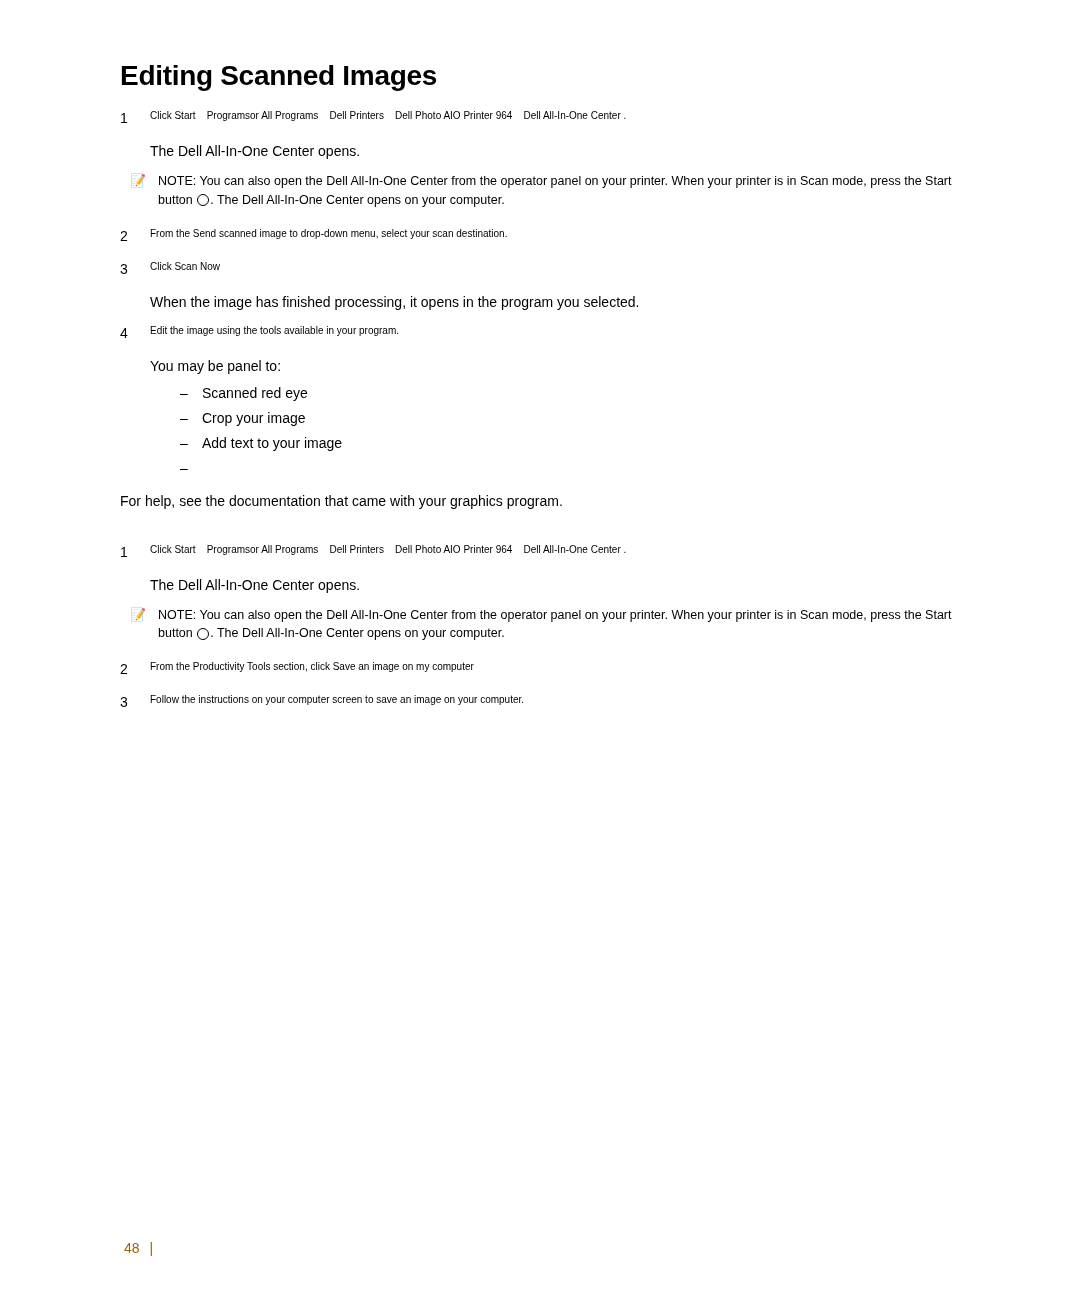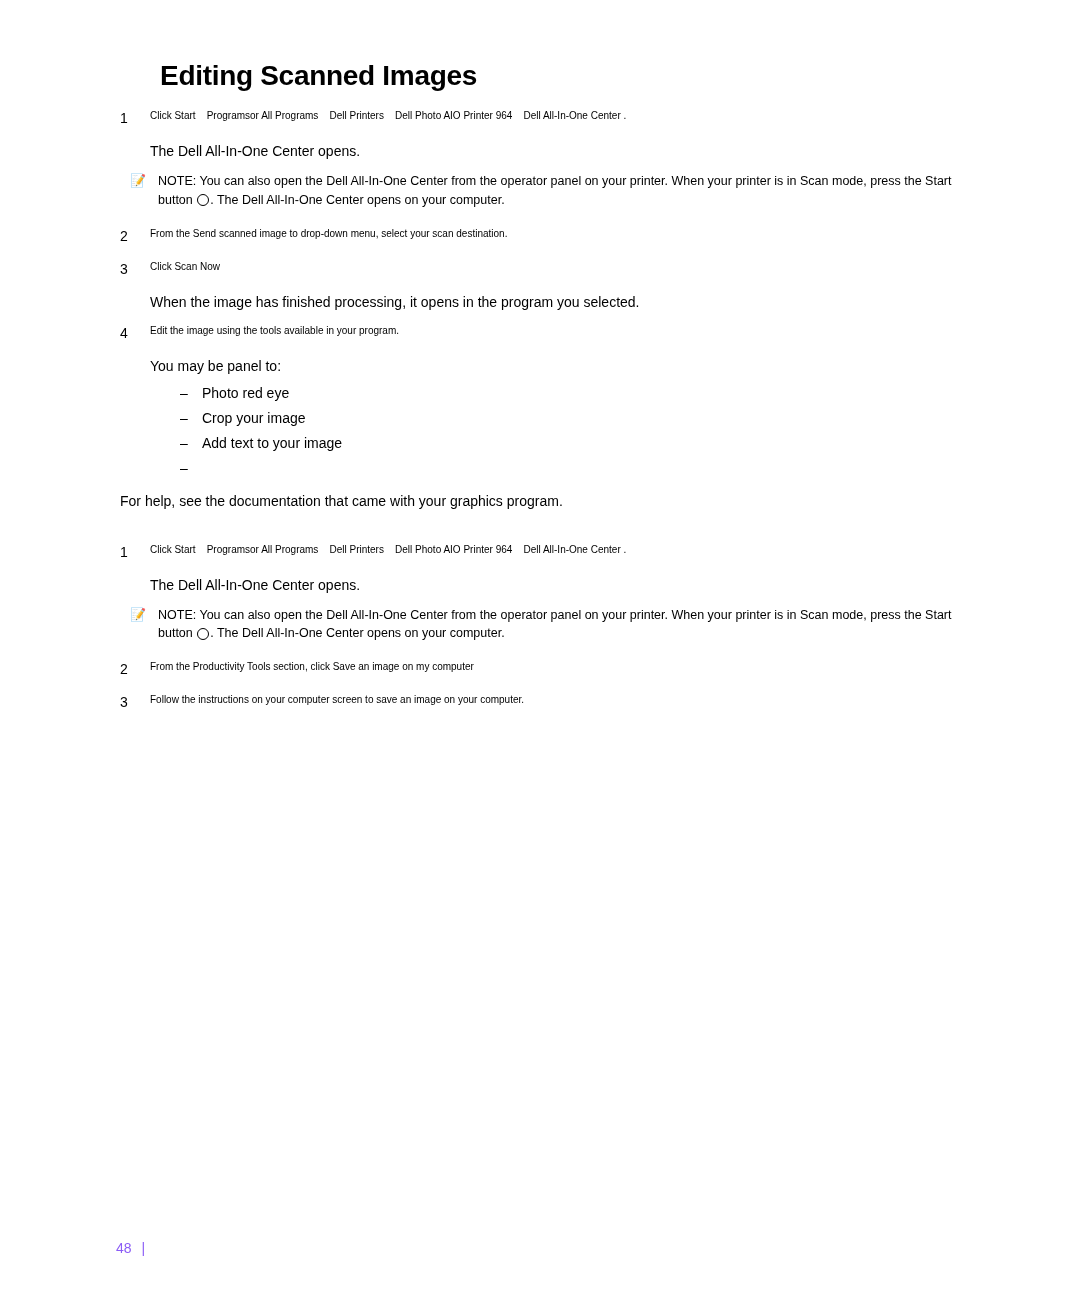--- a/index.html
+++ b/index.html
@@ -23,21 +23,20 @@
       max-width: 1080px;
     }
 
     
     .section-title {
       font-size: 28px;
       font-weight: bold;
       margin-bottom: 16px;
       font-family: Arial, Helvetica, sans-serif;
       letter-spacing: -0.3px;
-      margin-left: 40px;
     }
 
     
     .intro-para {
       font-size: 14px;
       margin-bottom: 14px;
       line-height: 1.5;
     }
 
     
@@ -128,23 +127,23 @@
 
     
     .section {
       margin-bottom: 30px;
     }
 
     
     .page-footer {
       position: absolute;
       bottom: 40px;
-      left: 116px;
-      font-size: 14px;
-      color: #8b5cf6;
+      left: 124px;
+      font-size: 14px;
+      color: #a16207;
     }
 
     .start-circle {
       display: inline-block;
       width: 12px;
       height: 12px;
       border: 1.5px solid #000;
       border-radius: 50%;
       vertical-align: middle;
       margin: 0 1px;
@@ -202,21 +201,21 @@
         <div class="list-content">
           <span>Edit the image using the tools available in your program.</span>
         </div>
       </li>
 
       <div class="sub-content">
         <div style="margin-bottom:4px;">You may be panel to:</div>
         <ul class="dash-list">
           <li>
             <span class="dash">–</span>
-            <span>Photo red eye</span>
+            <span>Scanned red eye</span>
           </li>
           <li>
             <span class="dash">–</span>
             <span>Crop your image</span>
           </li>
           <li>
             <span class="dash">–</span>
             <span>Add text to your image</span>
           </li>
           <li>

